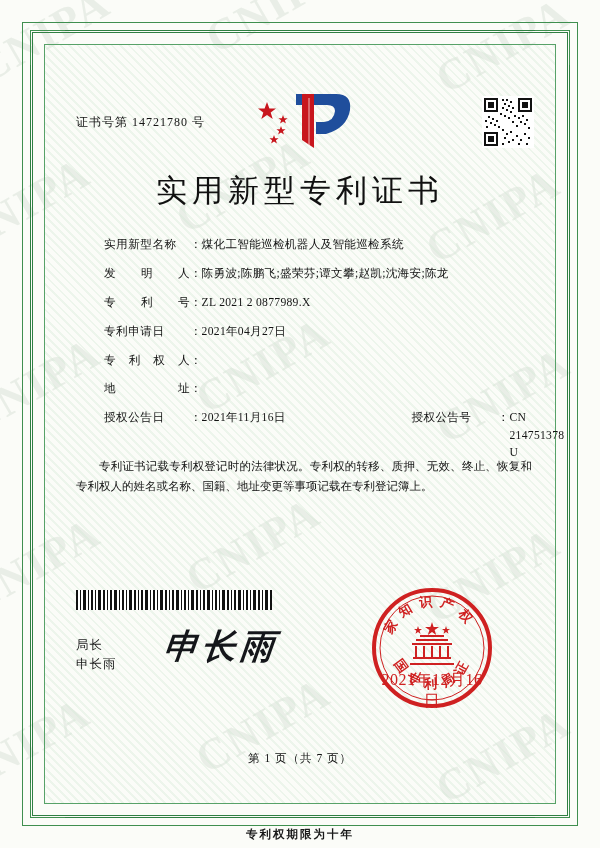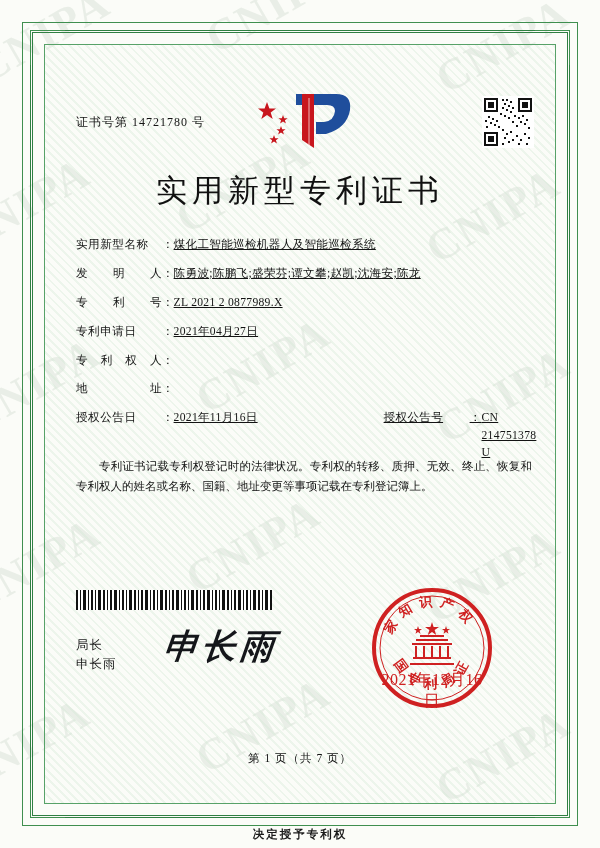--- a/index.html
+++ b/index.html
@@ -131,34 +131,34 @@
     display: flex;
     align-items: flex-start;
     margin-bottom: 11.5px;
   }
   .label {
     width: 86px;
     flex: 0 0 86px;
     color: #141414;
     letter-spacing: 0.5px;
     white-space: nowrap;
+    margin-left: 28px;
   }
   .label.spread {
     display: flex;
     justify-content: space-between;
   }
   .colon {
     flex: 0 0 10px;
     text-align: center;
   }
   .value {
     flex: 1;
     color: #141414;
     letter-spacing: 0.3px;
-    text-decoration: underline;
   }
   .value .sub {
     display: block;
     margin-top: 2px;
   }
   .inline-2 {
     display: flex;
     width: 100%;
   }
   .inline-2 .v1 { flex: 0 0 210px; }
@@ -526,16 +526,16 @@
           <textPath href="#sealBottom" startOffset="12%">国专利局证</textPath>
         </text>
       </svg>
     </div>
     <div class="seal-date">2021年12月16日</div>
 
     <div class="page-no">第 1 页（共 7 页）</div>
   </div>
 
   <div class="footer-wrap">
-    <span style="font-size:11.5px;font-weight:bold;letter-spacing:2px;">决定授予专利权</span>
+    <span style="font-size:11.5px;font-weight:bold;letter-spacing:2px;">专利权期限为十年</span>
   </div>
 
 </div>
 
 </body></html>

